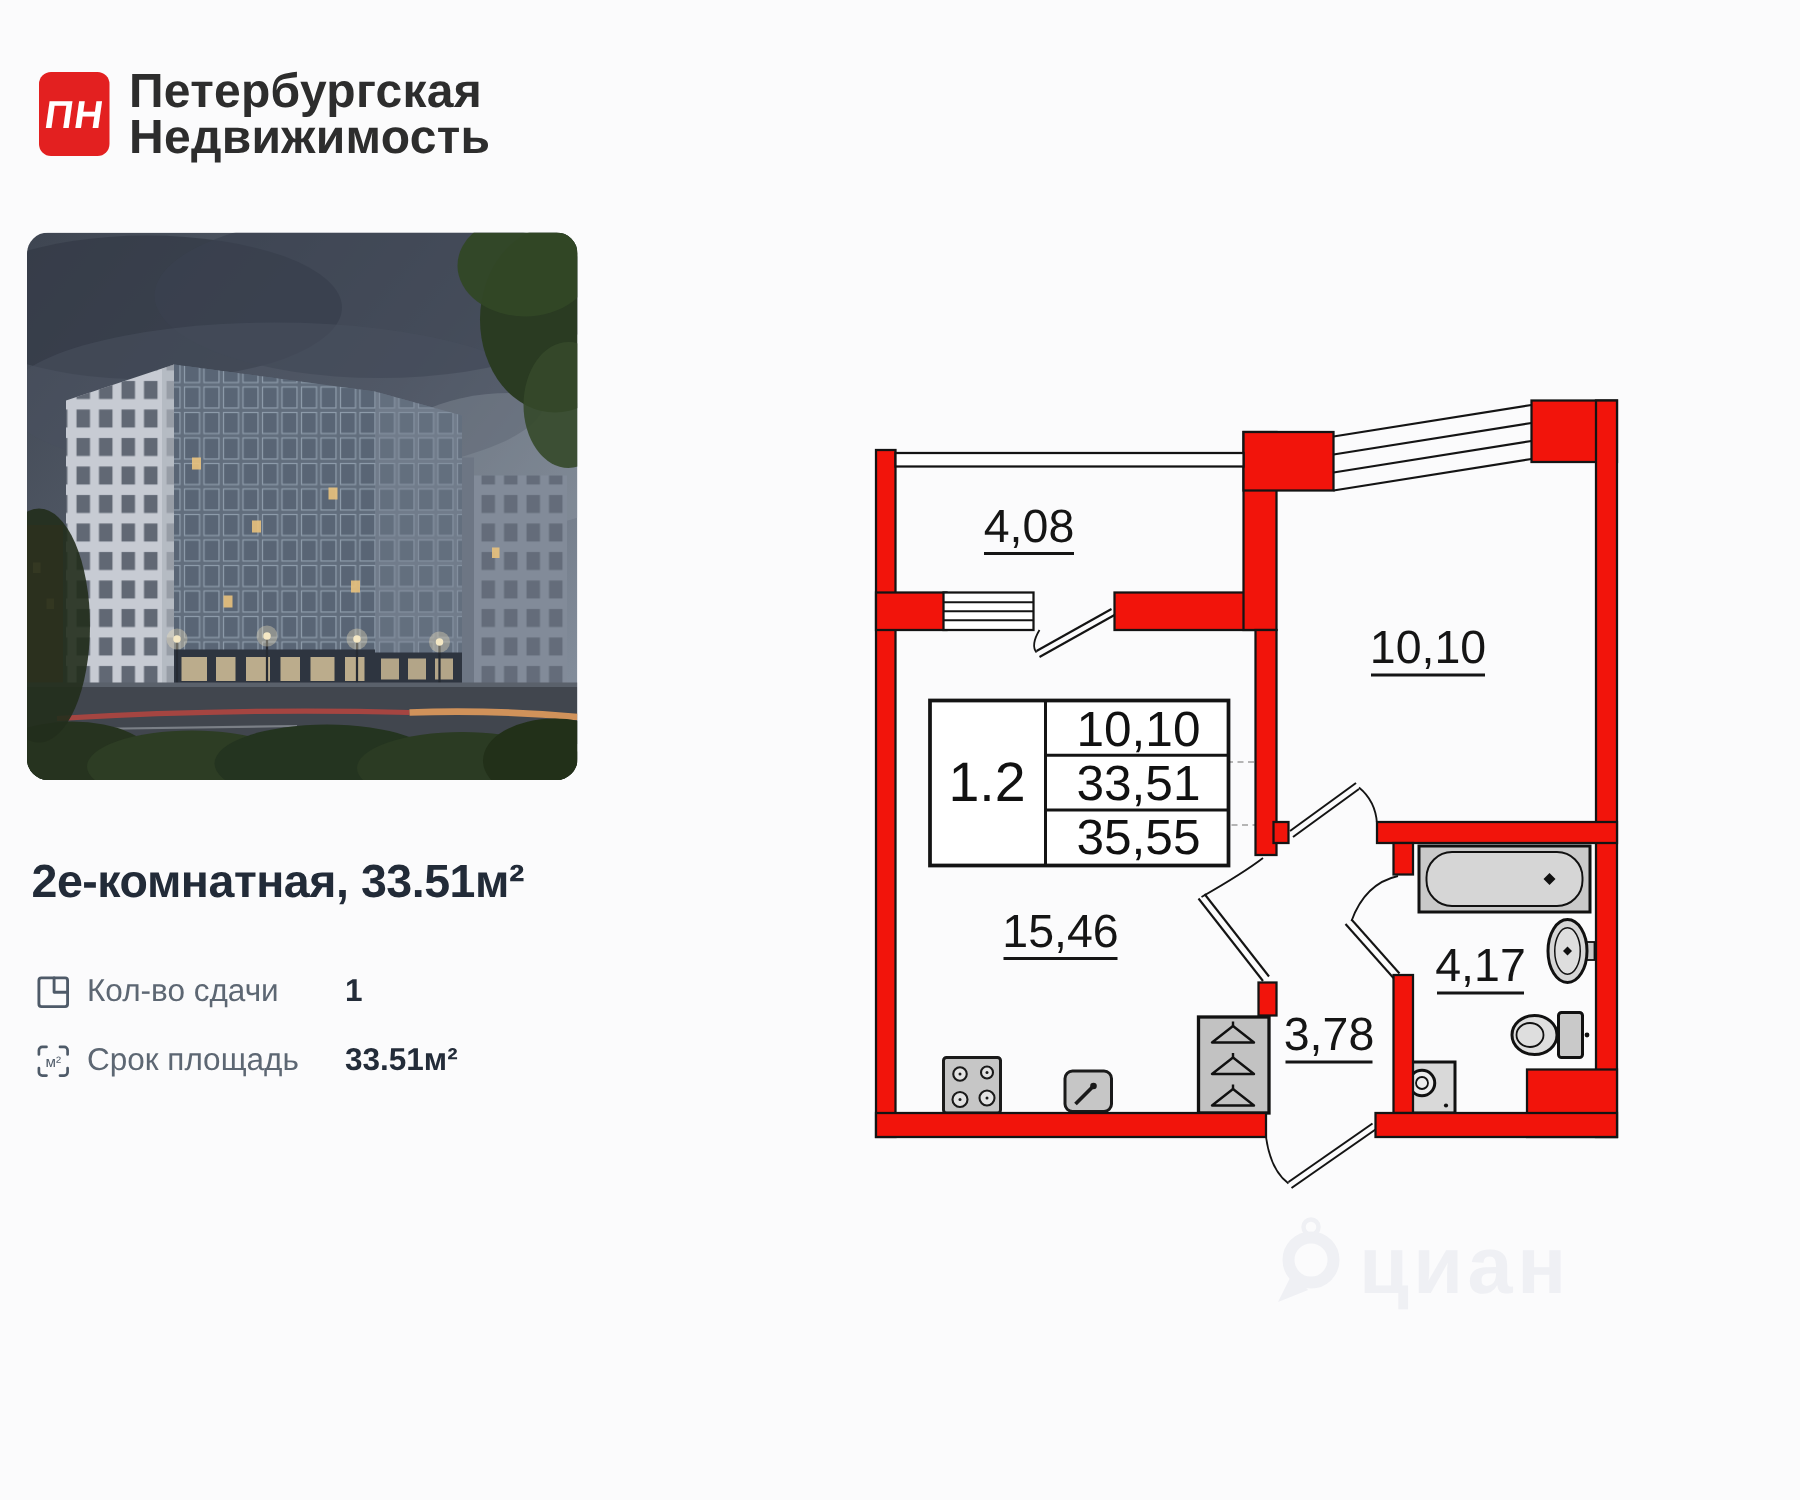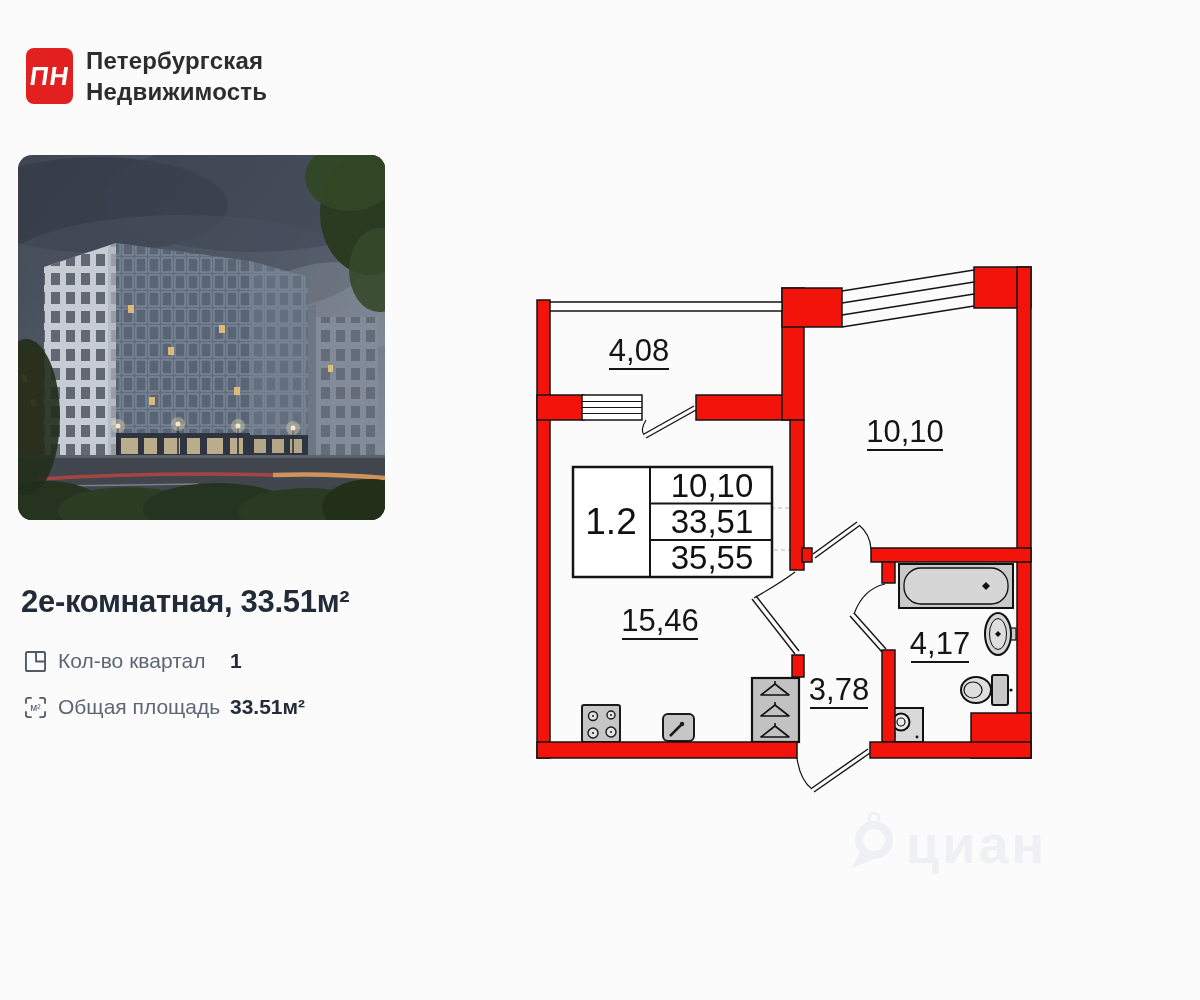--- a/index.html
+++ b/index.html
@@ -5,35 +5,35 @@
   :root { --wall-red:#f2140b; --brand-red:#e32020; }
   * { margin:0; padding:0; box-sizing:border-box; }
   html,body { width:1200px; height:1000px; }
   body { background:#fbfbfc; font-family:"Liberation Sans", sans-serif; position:relative; overflow:hidden; }
   .abs { position:absolute; }
 
   
   .brand-logo { left:26px; top:48px; width:47px; height:56px; background:var(--brand-red);
     border-radius:8px; display:flex; align-items:center; justify-content:center; }
   .brand-logo span { color:#fff; font-size:26px; font-weight:800; transform:skewX(-8deg); letter-spacing:1px; }
-  .brand-name { left:86px; top:45px; font-size:24px; font-weight:700; color:#2d2d2d; line-height:31px; letter-spacing:.2px; }
+  .brand-name { left:86px; top:45px; font-size:32px; font-weight:700; color:#2d2d2d; line-height:31px; letter-spacing:.2px; }
 
   
   .photo { left:18px; top:155px; width:367px; height:365px; border-radius:14px; overflow:hidden; }
 
   
-  .title { left:21px; top:584px; font-size:31px; font-weight:700; color:#222b38; letter-spacing:-.3px; }
+  .title { left:21px; top:570px; font-size:31px; font-weight:700; color:#222b38; letter-spacing:-.3px; }
   .details { left:22px; top:638px; width:380px; }
   .detail-row { position:relative; height:46px; display:flex; align-items:center; }
   .detail-row .ic { width:27px; height:27px; flex:0 0 27px; margin-right:9px; }
   .detail-row .lbl { font-size:21px; color:#5d6773; }
   .detail-row .val { position:absolute; left:208px; font-size:21px; font-weight:700; color:#232c39; }
 
   
-  .plan { left:524px; top:250px; width:520px; height:548px; }
+  .plan { left:571px; top:250px; width:520px; height:548px; }
   .wall { fill:var(--wall-red); stroke:#141414; stroke-width:1.5; }
   .plan-label { font-size:31px; fill:#151515; }
   .u-line { stroke:#151515; stroke-width:2; }
   .t-num { font-size:33px; fill:#111; }
   .t-unit { font-size:37px; fill:#111; }
   text { font-family:"Liberation Sans", sans-serif; }
 
   
   .watermark { left:848px; top:810px; display:flex; align-items:center; color:#eff0f4; }
   .watermark .wm-text { font-size:54px; font-weight:700; letter-spacing:3px; margin-left:10px; }
@@ -153,34 +153,34 @@
 
 <div class="abs title">2е-комнатная, 33.51м²</div>
 
 <div class="abs details">
 
   <div class="detail-row">
     <svg class="ic" viewBox="0 0 24 24" fill="none" stroke="#4e5a68" stroke-width="1.7" stroke-linecap="round" stroke-linejoin="round">
       <rect x="3.5" y="3.5" width="17" height="17" rx="1.5"></rect>
         <path d="M12.5 3.5 V12 H20.5"></path>
     </svg>
-    <span class="lbl">Кол-во квартал</span>
+    <span class="lbl">Кол-во сдачи</span>
     <span class="val">1</span>
   </div>
 
 
   <div class="detail-row">
     <svg class="ic" viewBox="0 0 24 24" fill="none" stroke="#4e5a68" stroke-width="1.6" stroke-linecap="round" stroke-linejoin="round">
       <path d="M8 3.5 H5.5 A2 2 0 0 0 3.5 5.5 V8"></path>
       <path d="M16 3.5 H18.5 A2 2 0 0 1 20.5 5.5 V8"></path>
       <path d="M8 20.5 H5.5 A2 2 0 0 1 3.5 18.5 V16"></path>
       <path d="M16 20.5 H18.5 A2 2 0 0 0 20.5 18.5 V16"></path>
       <text x="12" y="15.5" text-anchor="middle" font-size="9" stroke="none" fill="#4e5a68">м²</text>
     </svg>
-    <span class="lbl">Общая площадь</span>
+    <span class="lbl">Срок площадь</span>
     <span class="val">33.51м²</span>
   </div>
 
 
 </div>
 
 <div class="abs plan">
 <svg width="520" height="548" viewBox="0 0 520 548">
 
   <rect x="240" y="258" width="28" height="42" fill="none" stroke="#b5b5b5" stroke-width="1.2" stroke-dasharray="4 3"></rect>

